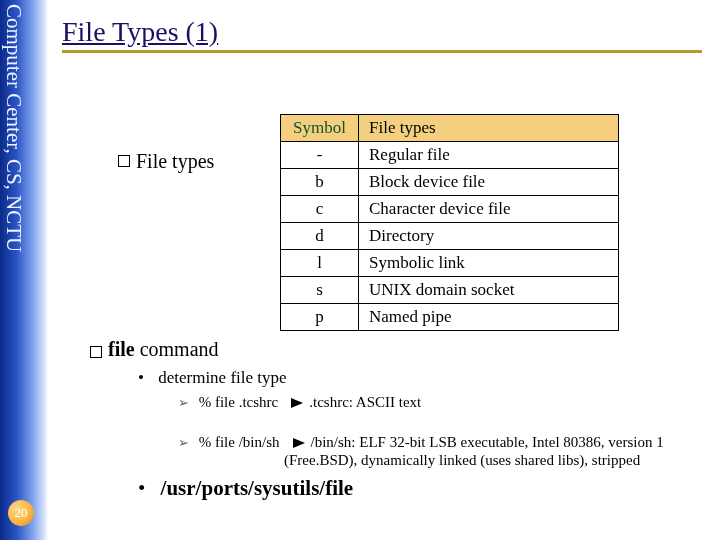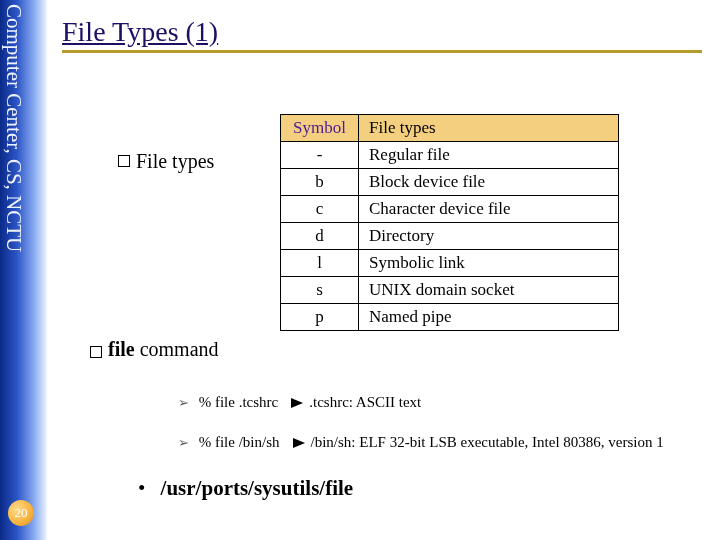--- a/index.html
+++ b/index.html
@@ -16,21 +16,21 @@
              display: flex; align-items: center; justify-content: center; color: #fff; font-size: 13px; }
   .content { position: absolute; left: 62px; top: 0; right: 0; bottom: 0; }
   .title { font-size: 28px; color: #1b1064; margin-top: 16px; margin-bottom: 1px;
            font-family: "Times New Roman", serif; text-decoration: underline; }
   .title-underline { width: 640px; height: 3px; background: #b69a2a; margin-top: 2px; }
   .bullet1 { margin-top: 34px; margin-left: 28px; font-size: 20px; display: flex; align-items: flex-start; }
   .bullet1 .box { display: inline-block; width: 12px; height: 12px; border: 1px solid #000; margin-right: 6px; margin-top: 5px; flex: 0 0 auto; }
   .table { position: absolute; top: 114px; left: 218px; border-collapse: collapse; }
   .table th, .table td { border: 1px solid #000; padding: 3px 10px; font-size: 17px; text-align: left; font-weight: normal; }
   .table th { background: #f4cf80; }
-  .table th.sym { text-align: center; color: #4c1d95; width: 78px; }
+  .table th.sym { text-align: center; color: #14532d; width: 78px; }
   .table th.ft { color: #000; width: 260px; }
   .table td.sym { text-align: center; width: 78px; }
   .cmd-label { position: absolute; top: 338px; left: 28px; font-size: 20px; display: flex; align-items: center; }
   .cmd-label .box { display: inline-block; width: 12px; height: 12px; border: 1px solid #000; margin-right: 6px; margin-top: 5px; flex: 0 0 auto; }
   .bold { font-weight: bold; }
   .sub { position: absolute; left: 76px; font-size: 17px; }
   .sub1 { top: 368px; }
   .sub-dot::before { content: "•"; margin-right: 10px; }
   .subsub { position: absolute; left: 116px; font-size: 15px; line-height: 1.35; }
   .ss1 { top: 392px; }
@@ -101,26 +101,30 @@
     </tbody>
       </table>
 
     <div class="cmd-label">
       <span class="box"></span>
       <span>
         <span class="bold">file</span><span> command</span>
       </span>
     </div>
 
+    <div class="sub sub1 sub-dot">
+      <span>determine file type</span>
+    </div>
 
     <div class="subsub ss1 chev">
       <span>% file .tcshrc</span>&nbsp;&nbsp;&nbsp;<span class="arrow"></span><span> .tcshrc: ASCII text</span>
     </div>
     <div class="subsub ss3 chev">
       <span>% file /bin/sh</span>&nbsp;&nbsp;&nbsp;<span class="arrow"></span><span> /bin/sh: ELF 32-bit LSB executable, Intel 80386, version 1</span>
     </div>
+    <div class="ss3b">(Free.BSD), dynamically linked (uses shared libs), stripped</div>
 
     <div class="sub2 sub-dot">
       <span class="bold">/usr/ports/sysutils/file</span>
     </div>
 
   </div>
 </div>
 
 </body></html>

